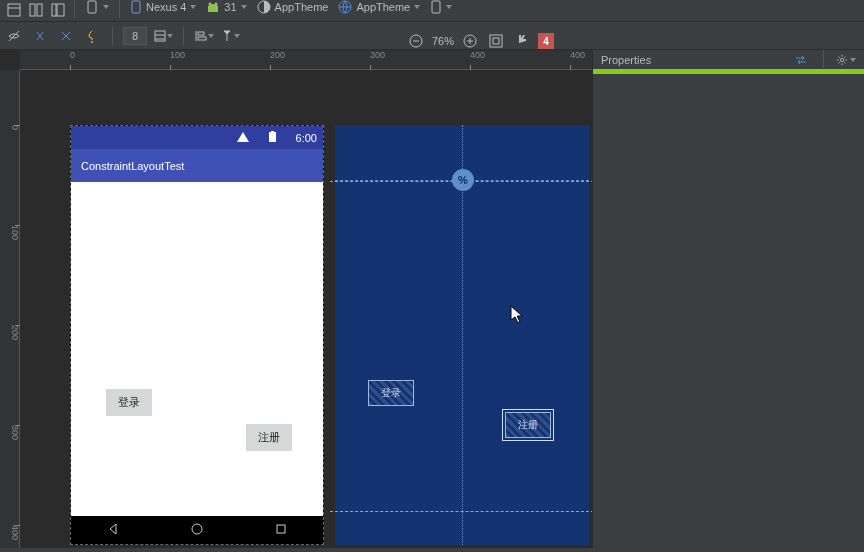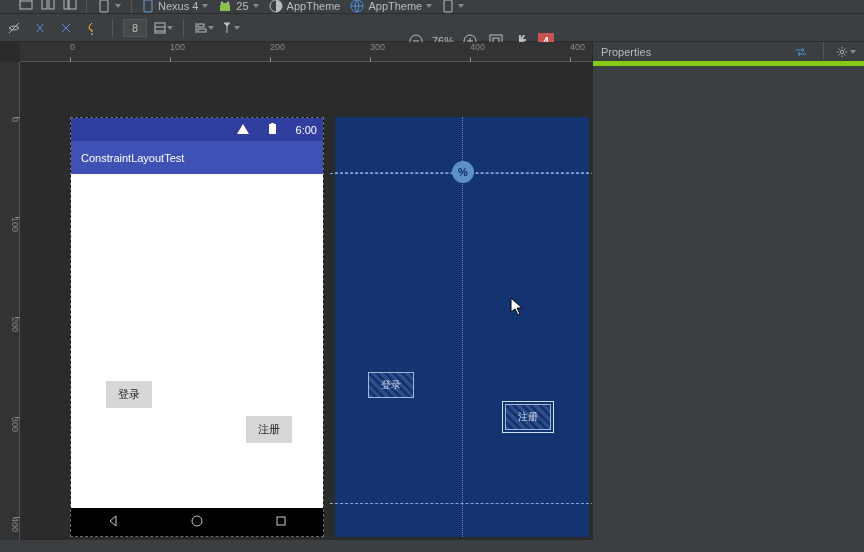--- a/index.html
+++ b/index.html
@@ -1,17 +1,17 @@
 <!DOCTYPE html>
 <html><head>
 <meta charset="utf-8">
 <style>
 *{box-sizing:border-box;margin:0;padding:0;font-family:sans-serif;font-size:11px}
 body{background:#3c3f41;color:#bbb;width:864px;height:552px;overflow:hidden;position:relative}
-.toolbar1{height:14px;background:#3c3f41;border-bottom:1px solid #2b2b2b;display:flex;align-items:flex-end;padding:0 16px;gap:2px}
+.toolbar1{height:22px;background:#3c3f41;border-bottom:1px solid #2b2b2b;display:flex;align-items:flex-start;padding:0 4px;gap:2px}
 .toolbar2{height:28px;background:#3c3f41;border-bottom:1px solid #2b2b2b;display:flex;align-items:center;padding:0 4px;gap:6px}
 .tbtn{width:20px;height:20px;display:flex;align-items:center;justify-content:center;cursor:pointer}
 .tbtn svg{stroke:#bbb;fill:none}
 .sep{width:1px;height:18px;background:#555;margin:0 4px}
 .combo{display:flex;align-items:center;gap:4px;padding:0 4px;cursor:pointer;color:#bbb}
 .combo svg{stroke:#bbb;fill:none}
 .dropdown-arrow{width:0;height:0;border-left:3px solid transparent;border-right:3px solid transparent;border-top:4px solid #888}
 .main{display:flex;height:498px}
 .canvas-area{flex:1;position:relative;background:#2b2b2b;overflow:hidden}
 .ruler-h{position:absolute;top:0;left:20px;right:0;height:20px;background:#313335;border-bottom:1px solid #555}
@@ -88,21 +88,21 @@
       <span class="dropdown-arrow"></span>
     </div>
   <div class="combo">
       <span class="android icon">
         <svg width="14" height="14" viewBox="0 0 14 14">
           <circle cx="4" cy="4" r="1" fill="#8bc34a"></circle>
           <circle cx="10" cy="4" r="1" fill="#8bc34a"></circle>
           <path d="M2 6 Q7 2 12 6 L12 12 L2 12 Z" fill="#8bc34a" stroke="none"></path>
         </svg>
       </span>
-      <span>25</span>
+      <span>31</span>
       <span class="dropdown-arrow"></span>
     </div>
   <div class="combo">
       <svg width="14" height="14" viewBox="0 0 14 14">
         <circle cx="7" cy="7" r="6"></circle>
         <path d="M7 1 A6 6 0 0 1 7 13 Z" fill="#bbb" stroke="none"></path>
       </svg>
       <span>AppTheme</span>
     </div>
   <div class="combo">

